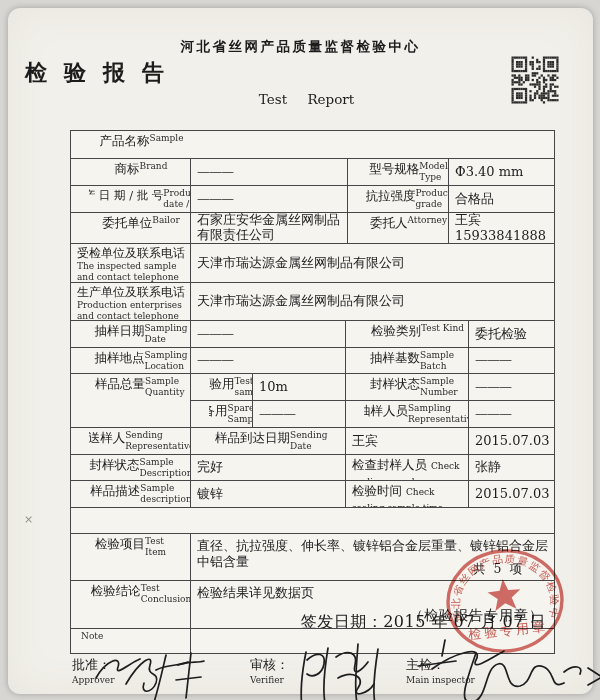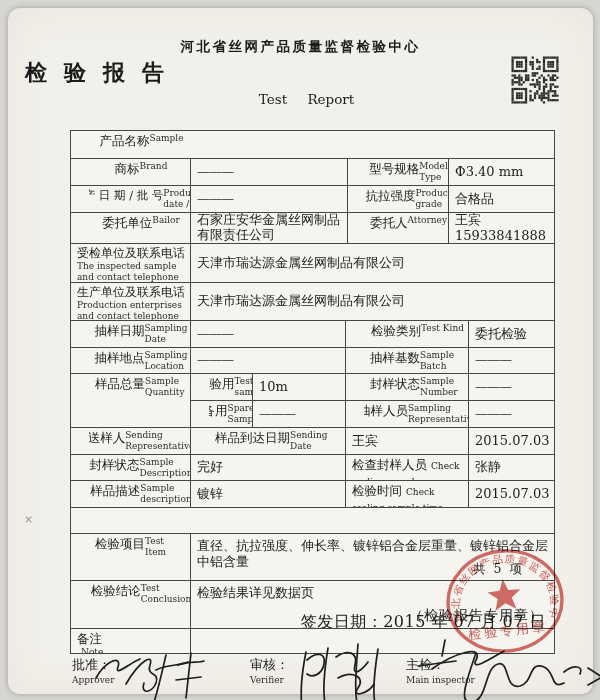--- a/index.html
+++ b/index.html
@@ -464,21 +464,20 @@
       </div>
       <div class="c v top">
         <span>检验结果详见数据页</span>
         <span class="sealnote">（检验报告专用章）</span>
         <span class="issuedate">签发日期：2015 年 07 月 07 日</span>
       </div>
     </div>
 
     <div class="row r-full" style="height:24px">
       <div class="c lab">
-        <div class="cn">备注</div>
         <div class="en" style="padding-left:4px">Note</div>
       </div>
       <div class="c v"></div>
     </div>
 
   </div>
 
   <div class="fblock f1">
     <div>批准：</div>
     <div class="en">Approver</div>

